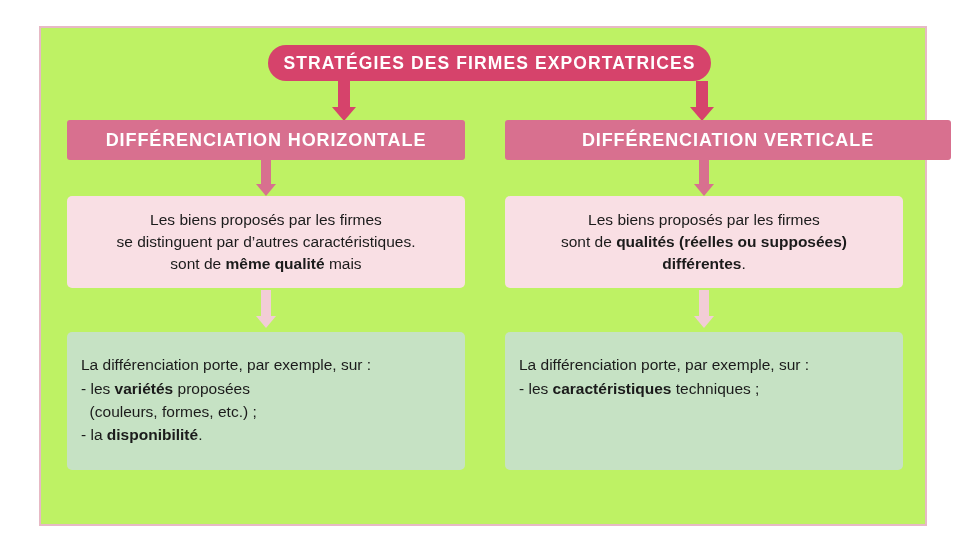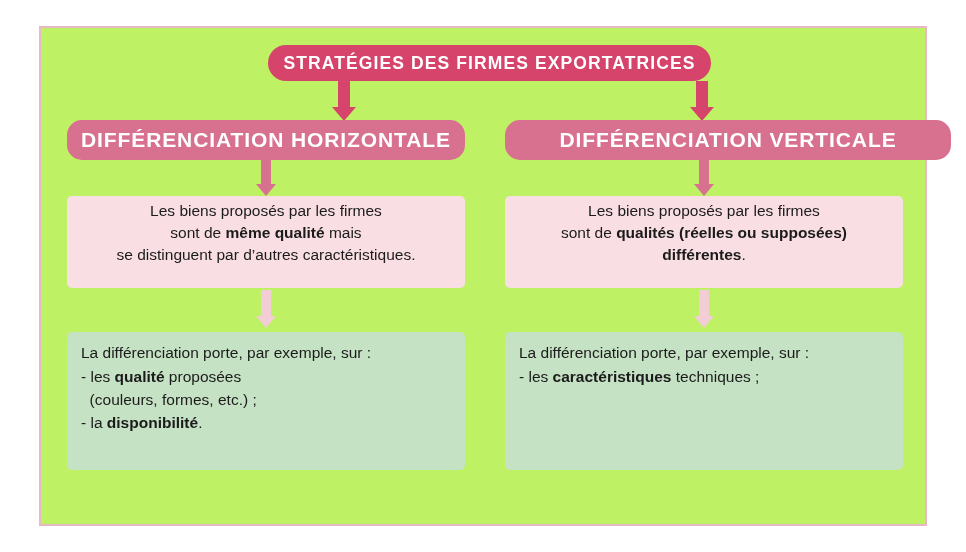--- a/index.html
+++ b/index.html
@@ -42,28 +42,28 @@
     text-align: center;
     box-sizing: border-box;
   }
   
   .header-box {
     position: absolute;
     top: 92px;
     height: 40px;
     background: #d9происход;
     color: #ffffff;
-    font-size: 21px;
+    font-size: 18px;
     font-weight: bold;
     letter-spacing: 0.9px;
     display: flex;
     align-items: center;
     justify-content: center;
     text-align: center;
-    border-radius: 15px;
+    border-radius: 3px;
     box-sizing: border-box;
   }
   .header-box.left {
     left: 26px;
     width: 398px;
     background: #d8708f;
   }
   .header-box.right {
     left: 464px;
     width: 446px;
@@ -74,20 +74,21 @@
     position: absolute;
     top: 168px;
     width: 398px;
     height: 92px;
     background: #f9dfe4;
     border-radius: 5px;
     color: #1b1b1b;
     font-size: 15.5px;
     line-height: 1.42;
     display: flex;
+    align-items: center;
     justify-content: center;
     text-align: center;
     padding: 4px 10px;
     box-sizing: border-box;
   }
   .pink-box.left { left: 26px; }
   .pink-box.right { left: 464px; }
   
   .green-box {
     position: absolute;
@@ -97,21 +98,21 @@
     background: #c6e2c4;
     border-radius: 5px;
     color: #1b1b1b;
     font-size: 15.5px;
     line-height: 1.48;
     padding: 10px 14px;
     box-sizing: border-box;
   }
   .green-box.left { left: 26px; }
   .green-box.right { left: 464px; }
-  .green-box .lead { margin: 0 0 1px 0; }
+  .green-box .lead { margin: 12px 0 1px 0; }
   .green-box ul {
     list-style: none;
     margin: 0;
     padding: 0;
   }
   .green-box li { white-space: pre-wrap; }
   
   .arrow {
     position: absolute;
     width: 0;
@@ -192,22 +193,22 @@
   </div>
 
   <div class="arrow arrow-mid" style="left:658px; top:132px;">
     <div class="stem" style="height:24px;"></div>
     <div class="head" style="top:24px;"></div>
   </div>
 
   <div class="pink-box left">
     <div>
       <div>Les biens proposés par les firmes</div>
+      <div>se distinguent par d’autres caractéristiques.</div>
       <div>sont de <b>même qualité</b> mais</div>
-      <div>se distinguent par d’autres caractéristiques.</div>
     </div>
   </div>
 
   <div class="pink-box right">
     <div>
       <div>Les biens proposés par les firmes</div>
       <div>sont de <b>qualités (réelles ou supposées)</b></div>
       <div><b>différentes</b>.</div>
     </div>
   </div>
@@ -218,21 +219,21 @@
   </div>
 
   <div class="arrow arrow-light" style="left:658px; top:262px;">
     <div class="stem" style="height:26px;"></div>
     <div class="head" style="top:26px;"></div>
   </div>
 
   <div class="green-box left">
     <p class="lead">La différenciation porte, par exemple, sur :</p>
     <ul>
-      <li>- les <b>qualité</b> proposées<br>&nbsp;&nbsp;(couleurs, formes, etc.) ;</li>
+      <li>- les <b>variétés</b> proposées<br>&nbsp;&nbsp;(couleurs, formes, etc.) ;</li>
       <li>- la <b>disponibilité</b>.</li>
     </ul>
   </div>
 
   <div class="green-box right">
     <p class="lead">La différenciation porte, par exemple, sur :</p>
     <ul>
       <li>- les <b>caractéristiques</b> techniques ;</li>
     </ul>
   </div>

